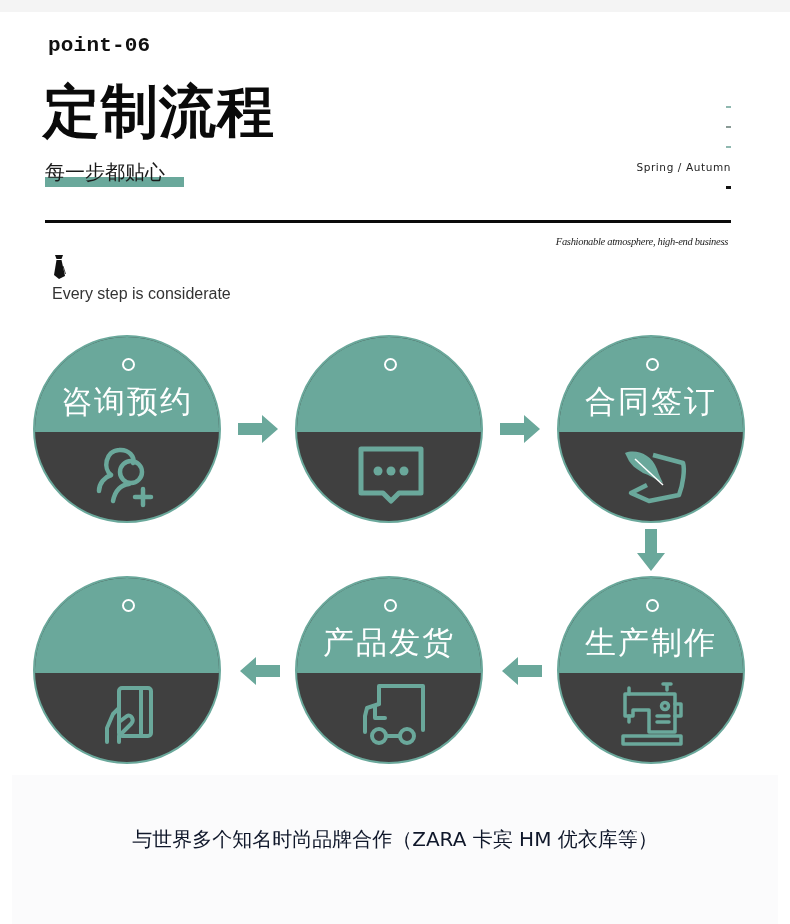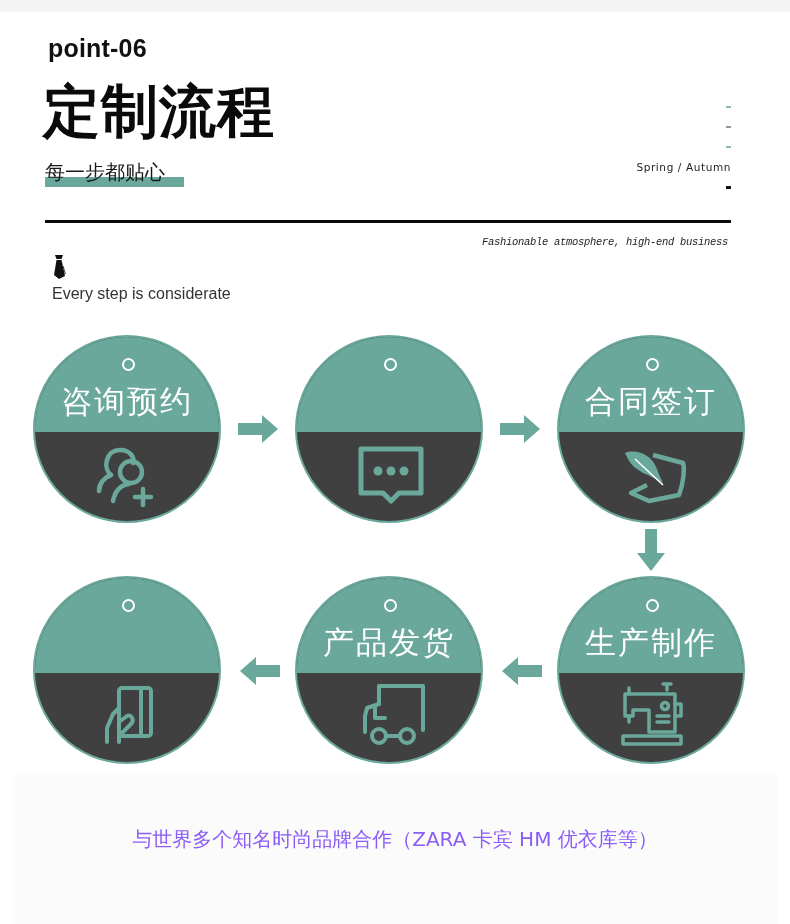--- a/index.html
+++ b/index.html
@@ -1,45 +1,45 @@
 <!DOCTYPE html>
 <html><head>
 <meta charset="utf-8">
 <style>
   * { margin: 0; padding: 0; box-sizing: border-box; }
   html, body { width: 790px; height: 924px; background: #ffffff; overflow: hidden; }
   body { position: relative; font-family: "DejaVu Sans", "Liberation Sans", sans-serif; color: #111; }
 
   .top-strip { position: absolute; left: 0; top: 0; width: 790px; height: 12px; background: #f4f4f4; }
 
-  .point-label { position: absolute; left: 48px; top: 34px; font-size: 25px; font-weight: bold; color: #111; letter-spacing: 0.2px; font-family: Liberation Sans, sans-serif; }
+  .point-label { position: absolute; left: 48px; top: 34px; font-size: 21px; font-weight: bold; color: #111; letter-spacing: 0.2px; font-family: Liberation Mono, monospace; }
   .main-title { position: absolute; left: 43px; top: 76px; font-size: 57px; font-weight: bold; color: #0a0a0a; letter-spacing: 1px; line-height: 70px; }
   .subtitle-wrap { position: absolute; left: 45px; top: 157px; height: 32px; }
   .subtitle-bar { position: absolute; left: 0; top: 20px; width: 139px; height: 10px; background: #6aa89b; }
   .subtitle { position: relative; font-size: 20px; color: #1a1a1a; white-space: nowrap; letter-spacing: 0px; line-height: 30px; }
 
   .dash { position: absolute; width: 5px; height: 2px; }
   .season { position: absolute; right: 59px; top: 161px; font-size: 10.5px; color: #222; letter-spacing: 0.6px; font-family: "DejaVu Sans", sans-serif; }
 
   .divider { position: absolute; left: 45px; top: 220px; width: 686px; height: 3px; background: #0a0a0a; }
-  .script-text { position: absolute; right: 62px; top: 236px; font-size: 10.5px; font-style: italic; color: #222; font-family: Liberation Mono, monospace; letter-spacing: -0.3px; }
+  .script-text { position: absolute; right: 62px; top: 236px; font-size: 10.5px; font-style: italic; color: #222; font-family: Liberation Serif, serif; letter-spacing: -0.3px; }
 
   .tie-icon { position: absolute; left: 52px; top: 254px; width: 16px; height: 26px; }
   .tagline { position: absolute; left: 52px; top: 285px; font-size: 16px; color: #333; font-family: "Liberation Sans", sans-serif; }
 
   .step { position: absolute; width: 188px; height: 188px; border-radius: 50%; border: 2px solid #6aa89b; overflow: hidden; background: #404040; }
   .step .band { position: absolute; left: 0; top: 0; width: 100%; height: 95px; background: #6aa89b; }
   .step .ring { position: absolute; left: 87px; top: 21px; width: 13px; height: 13px; border: 2.5px solid #fff; border-radius: 50%; }
   .step .label { position: absolute; left: 0; top: 44px; width: 100%; text-align: center; color: #fff; font-size: 31px; letter-spacing: 2px; line-height: 40px; white-space: nowrap; }
   .step .icon { position: absolute; left: 54px; top: 102px; width: 80px; height: 70px; }
 
   .arrow { position: absolute; }
 
   .bottom-panel { position: absolute; left: 12px; top: 775px; width: 766px; height: 149px; background: #fbfbfc; }
-  .bottom-text { position: absolute; left: 0; top: 51px; width: 100%; text-align: center; font-size: 20px; color: #8b5cf6; white-space: nowrap; letter-spacing: 0px; }
+  .bottom-text { position: absolute; left: 0; top: 51px; width: 100%; text-align: center; font-size: 20px; color: #0f172a; white-space: nowrap; letter-spacing: 0px; }
 </style>
 </head>
 <body>
 
 <div class="top-strip"></div>
 
 <div class="point-label">point-06</div>
 <div class="main-title">定制流程</div>
 <div class="subtitle-wrap">
   <div class="subtitle-bar"></div>

